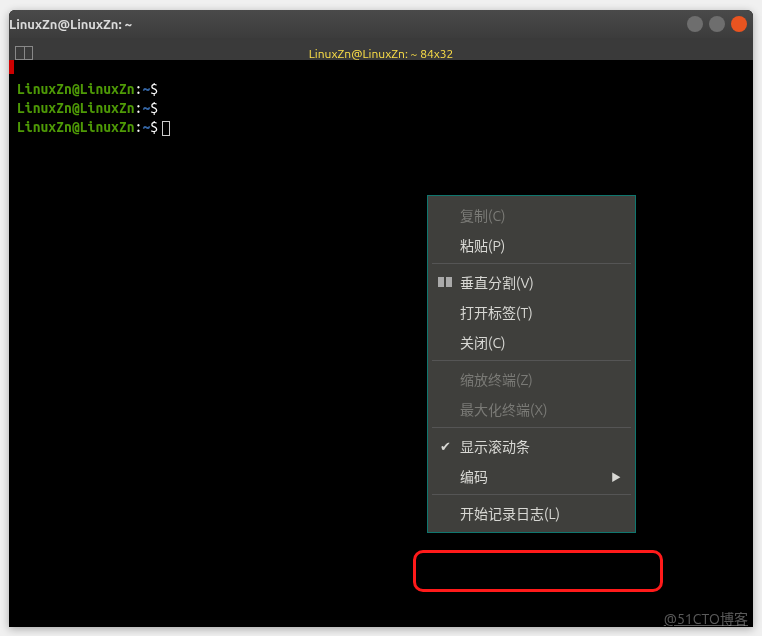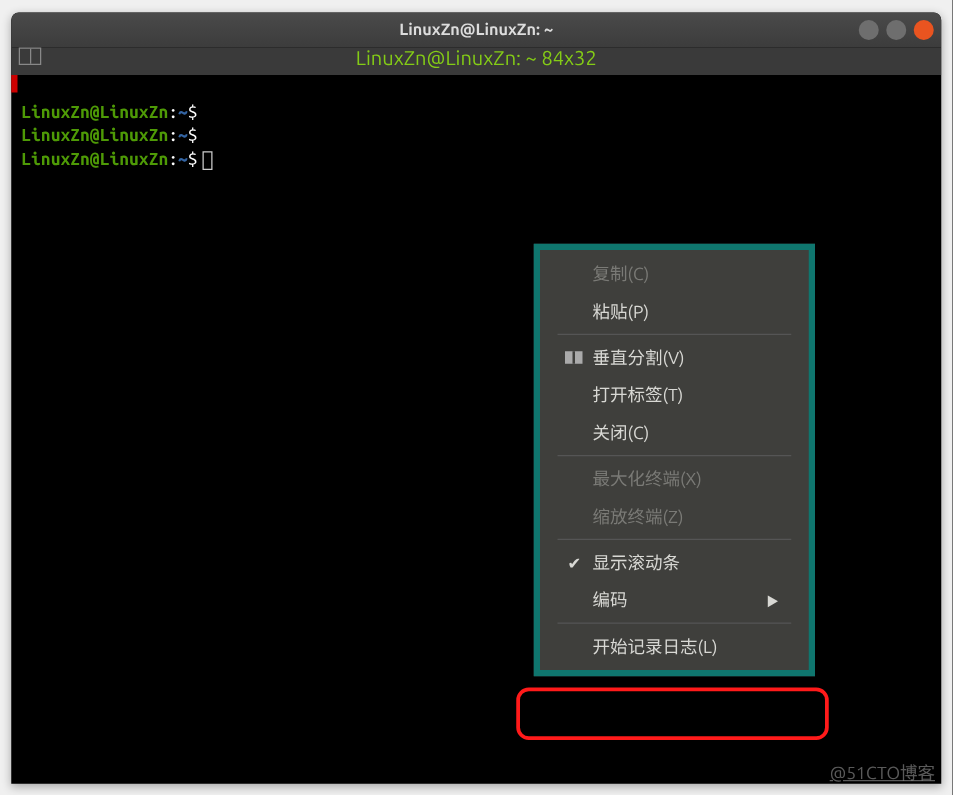--- a/index.html
+++ b/index.html
@@ -20,21 +20,21 @@
       background: #000;
       border-radius: 6px 6px 0 0;
       overflow: hidden;
       box-shadow: 0 2px 8px rgba(0,0,0,0.3);
     }
     .titlebar {
       height: 28px;
       background: linear-gradient(to bottom, #4a4a4a, #3c3c3c);
       display: flex;
       align-items: center;
-      justify-content: center;
+      justify-content: flex-start;
       position: relative;
       color: #dcdcdc;
       font-size: 13px;
       font-weight: bold;
     }
     .window-controls {
       position: absolute;
       right: 6px;
       display: flex;
       gap: 6px;
@@ -48,24 +48,24 @@
       justify-content: center;
       font-size: 10px;
     }
     .win-min { background: #6e6e6e; }
     .win-max { background: #6e6e6e; }
     .win-close { background: #e95420; }
     .subtitle-bar {
       height: 22px;
       background: #3a3a3a;
       display: flex;
-      align-items: flex-start;
+      align-items: flex-end;
       justify-content: center;
-      color: #84cc16;
-      font-size: 16px;
+      color: #fde047;
+      font-size: 12px;
       position: relative;
     }
     .split-icon {
       position: absolute;
       left: 6px;
       width: 18px;
       height: 14px;
       border: 1px solid #888;
       display: flex;
     }
@@ -98,25 +98,25 @@
       width: 8px;
       height: 15px;
       border: 1px solid #ccc;
       vertical-align: middle;
       margin-left: 4px;
     }
     .context-menu {
       position: absolute;
       left: 427px;
       top: 195px;
-      width: 225px;
+      width: 209px;
       background: #3f3f3c;
-      border: 5px solid #0f766e;
+      border: 1px solid #0f766e;
       box-shadow: 0 3px 10px rgba(0,0,0,0.5);
-      padding: 4px 14px;
+      padding: 4px 4px;
       font-size: 14px;
     }
     .menu-item {
       height: 30px;
       display: flex;
       align-items: center;
       padding: 0 10px 0 28px;
       color: #d8d8d4;
       position: relative;
       cursor: default;
@@ -238,24 +238,24 @@
     <span>垂直分割(V)</span>
   </div>
   <div class="menu-item">
       <span>打开标签(T)</span>
     </div>
   <div class="menu-item">
       <span>关闭(C)</span>
     </div>
   <div class="menu-sep"></div>
   <div class="menu-item disabled">
+      <span>缩放终端(Z)</span>
+    </div>
+  <div class="menu-item disabled">
       <span>最大化终端(X)</span>
-    </div>
-  <div class="menu-item disabled">
-      <span>缩放终端(Z)</span>
     </div>
   <div class="menu-sep"></div>
   <div class="menu-item">
     <span class="check-mark">✔</span>
     <span>显示滚动条</span>
   </div>
   <div class="menu-item">
     <span>编码</span>
     <span class="submenu-arrow">▶</span>
   </div>

